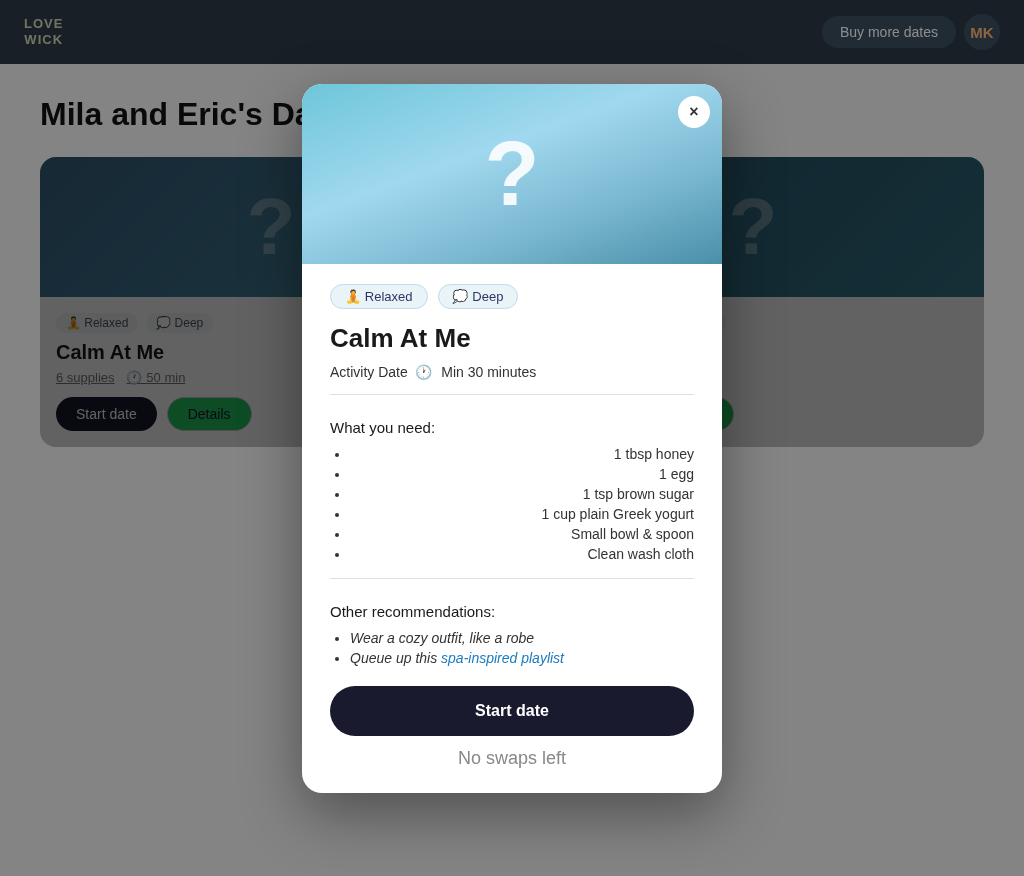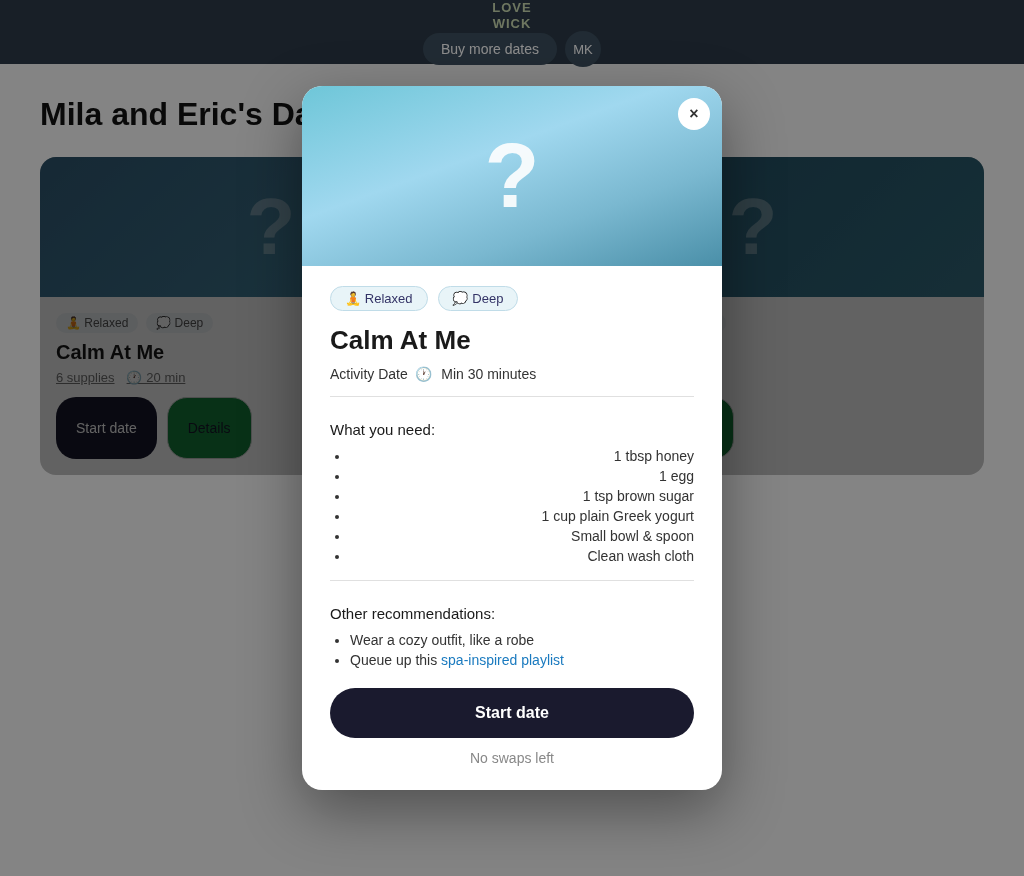--- a/index.html
+++ b/index.html
@@ -22,21 +22,20 @@
     }
 
     
     .top-nav {
       background: #2c3a47;
       height: 64px;
       display: flex;
       align-items: center;
       justify-content: space-between;
       padding: 0 24px;
-      flex-direction: column;
     }
 
     .logo-text {
       color: #c8d8b0;
       font-size: 13px;
       font-weight: 700;
       line-height: 1.2;
       text-align: center;
       letter-spacing: 1px;
     }
@@ -52,27 +51,27 @@
       color: white;
       border: none;
       border-radius: 20px;
       padding: 8px 18px;
       font-size: 14px;
       cursor: pointer;
     }
 
     .avatar-btn {
       background: #3d4f5f;
-      color: #ffffff;
+      color: #fdba74;
       border: none;
       border-radius: 50%;
       width: 36px;
       height: 36px;
-      font-size: 13px;
-      font-weight: 400;
+      font-size: 15px;
+      font-weight: 700;
       cursor: pointer;
     }
 
     
     .dashboard-content {
       padding: 32px 40px;
       filter: brightness(0.7);
     }
 
     .dashboard-title {
@@ -158,25 +157,25 @@
       background: #1a1a2e;
       color: white;
       border: none;
       border-radius: 20px;
       padding: 8px 20px;
       font-size: 14px;
       cursor: pointer;
     }
 
     .btn-outline {
-      background: #15803d;
+      background: #22c55e;
       color: #1a1a2e;
       border: 1.5px solid #ccc;
       border-radius: 20px;
-      padding: 22px 20px;
+      padding: 8px 20px;
       font-size: 14px;
       cursor: pointer;
     }
 
     
     .overlay {
       position: absolute;
       top: 0; left: 0; right: 0; bottom: 0;
       background: rgba(0,0,0,0.45);
       display: flex;
@@ -299,20 +298,21 @@
     .divider {
       border: none;
       border-top: 1px solid #e0e0e0;
       margin-bottom: 16px;
     }
 
     .recommendations-list {
       list-style: disc;
       padding-left: 20px;
       margin-bottom: 20px;
+      font-style: italic;
     }
 
     .recommendations-list li {
       font-size: 14px;
       color: #333;
       margin-bottom: 4px;
     }
 
     .link-blue {
       color: #1a7abf;
@@ -328,21 +328,21 @@
       border-radius: 30px;
       padding: 16px;
       font-size: 16px;
       font-weight: 600;
       cursor: pointer;
       margin-bottom: 12px;
     }
 
     .no-swaps {
       text-align: center;
-      font-size: 14px;
+      font-size: 18px;
       color: #888;
     }
   </style>
 </head>
 <body>
 
 <div class="app-bg">
 
   <nav class="top-nav">
     <div class="logo-text">
@@ -364,21 +364,21 @@
           <span class="question-mark-bg">?</span>
         </div>
         <div class="card-body">
           <div class="card-tags">
             <span class="tag">🧘 Relaxed</span>
             <span class="tag">💭 Deep</span>
           </div>
           <div class="card-title">Calm At Me</div>
           <div class="card-meta">
             <span>6 supplies</span>
-            <span>🕐 20 min</span>
+            <span>🕐 50 min</span>
           </div>
           <div class="card-actions">
             <button class="btn-dark">Start date</button>
             <button class="btn-outline">Details</button>
           </div>
         </div>
       </div>
 
       <div class="date-card">
         <div class="card-header card-header-right">

